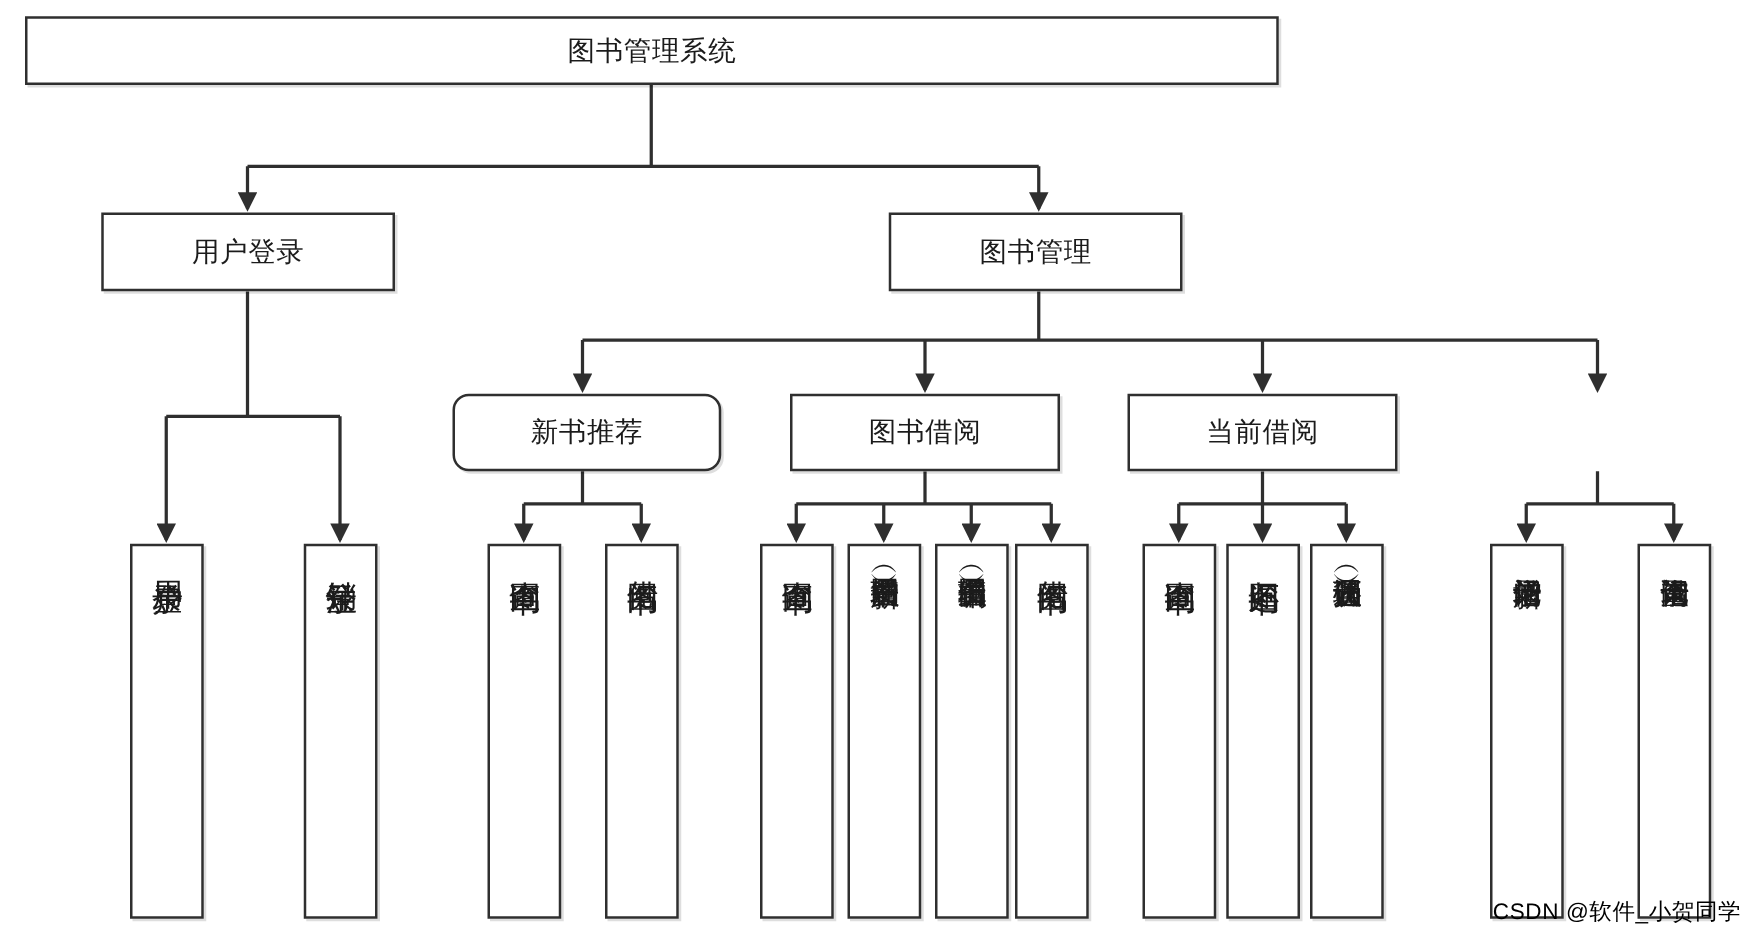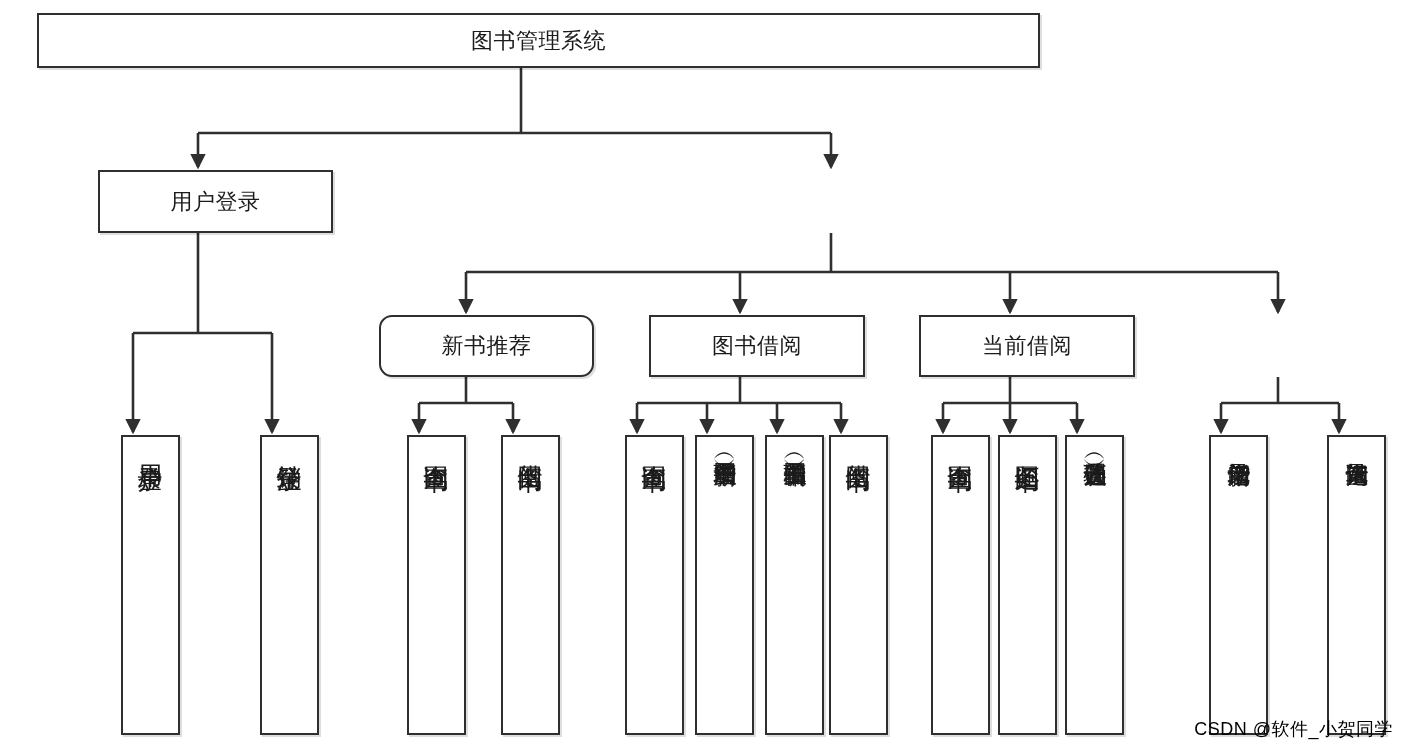--- a/index.html
+++ b/index.html
@@ -29,21 +29,20 @@
   .node {
     position: absolute;
     box-sizing: border-box;
     border: 2px solid #2f2f2f;
     background: #ffffff;
     display: flex;
     align-items: center;
     justify-content: center;
     color: #1b1b1b;
     box-shadow: 2px 2px 0 rgba(0,0,0,0.13);
-    margin-left: 17px;
   }
   .node-label {
     display: block;
     text-align: center;
     line-height: 1.18;
     letter-spacing: 0.5px;
   }
   .node.horizontal .node-label {
     font-size: 22px;
     white-space: nowrap;
@@ -132,20 +131,23 @@
     </g>
   </svg>
 
   <div class="node horizontal" style="left:20px; top:13px; width:1003px; height:55px;">
     <span class="node-label">图书管理系统</span>
   </div>
 
   <div class="node horizontal" style="left:81px; top:170px; width:235px; height:63px;">
     <span class="node-label">用户登录</span>
   </div>
+  <div class="node horizontal" style="left:711px; top:170px; width:235px; height:63px;">
+    <span class="node-label">图书管理</span>
+  </div>
 
   <div class="node horizontal" style="left:362px; top:315px; width:215px; height:62px;border-radius:13px;">
     <span class="node-label">新书推荐</span>
   </div>
   <div class="node horizontal" style="left:902px; top:315px; width:216px; height:62px;">
     <span class="node-label">当前借阅</span>
   </div>
   <div class="node horizontal" style="left:632px; top:315px; width:216px; height:62px;">
     <span class="node-label">图书借阅</span>
   </div>

